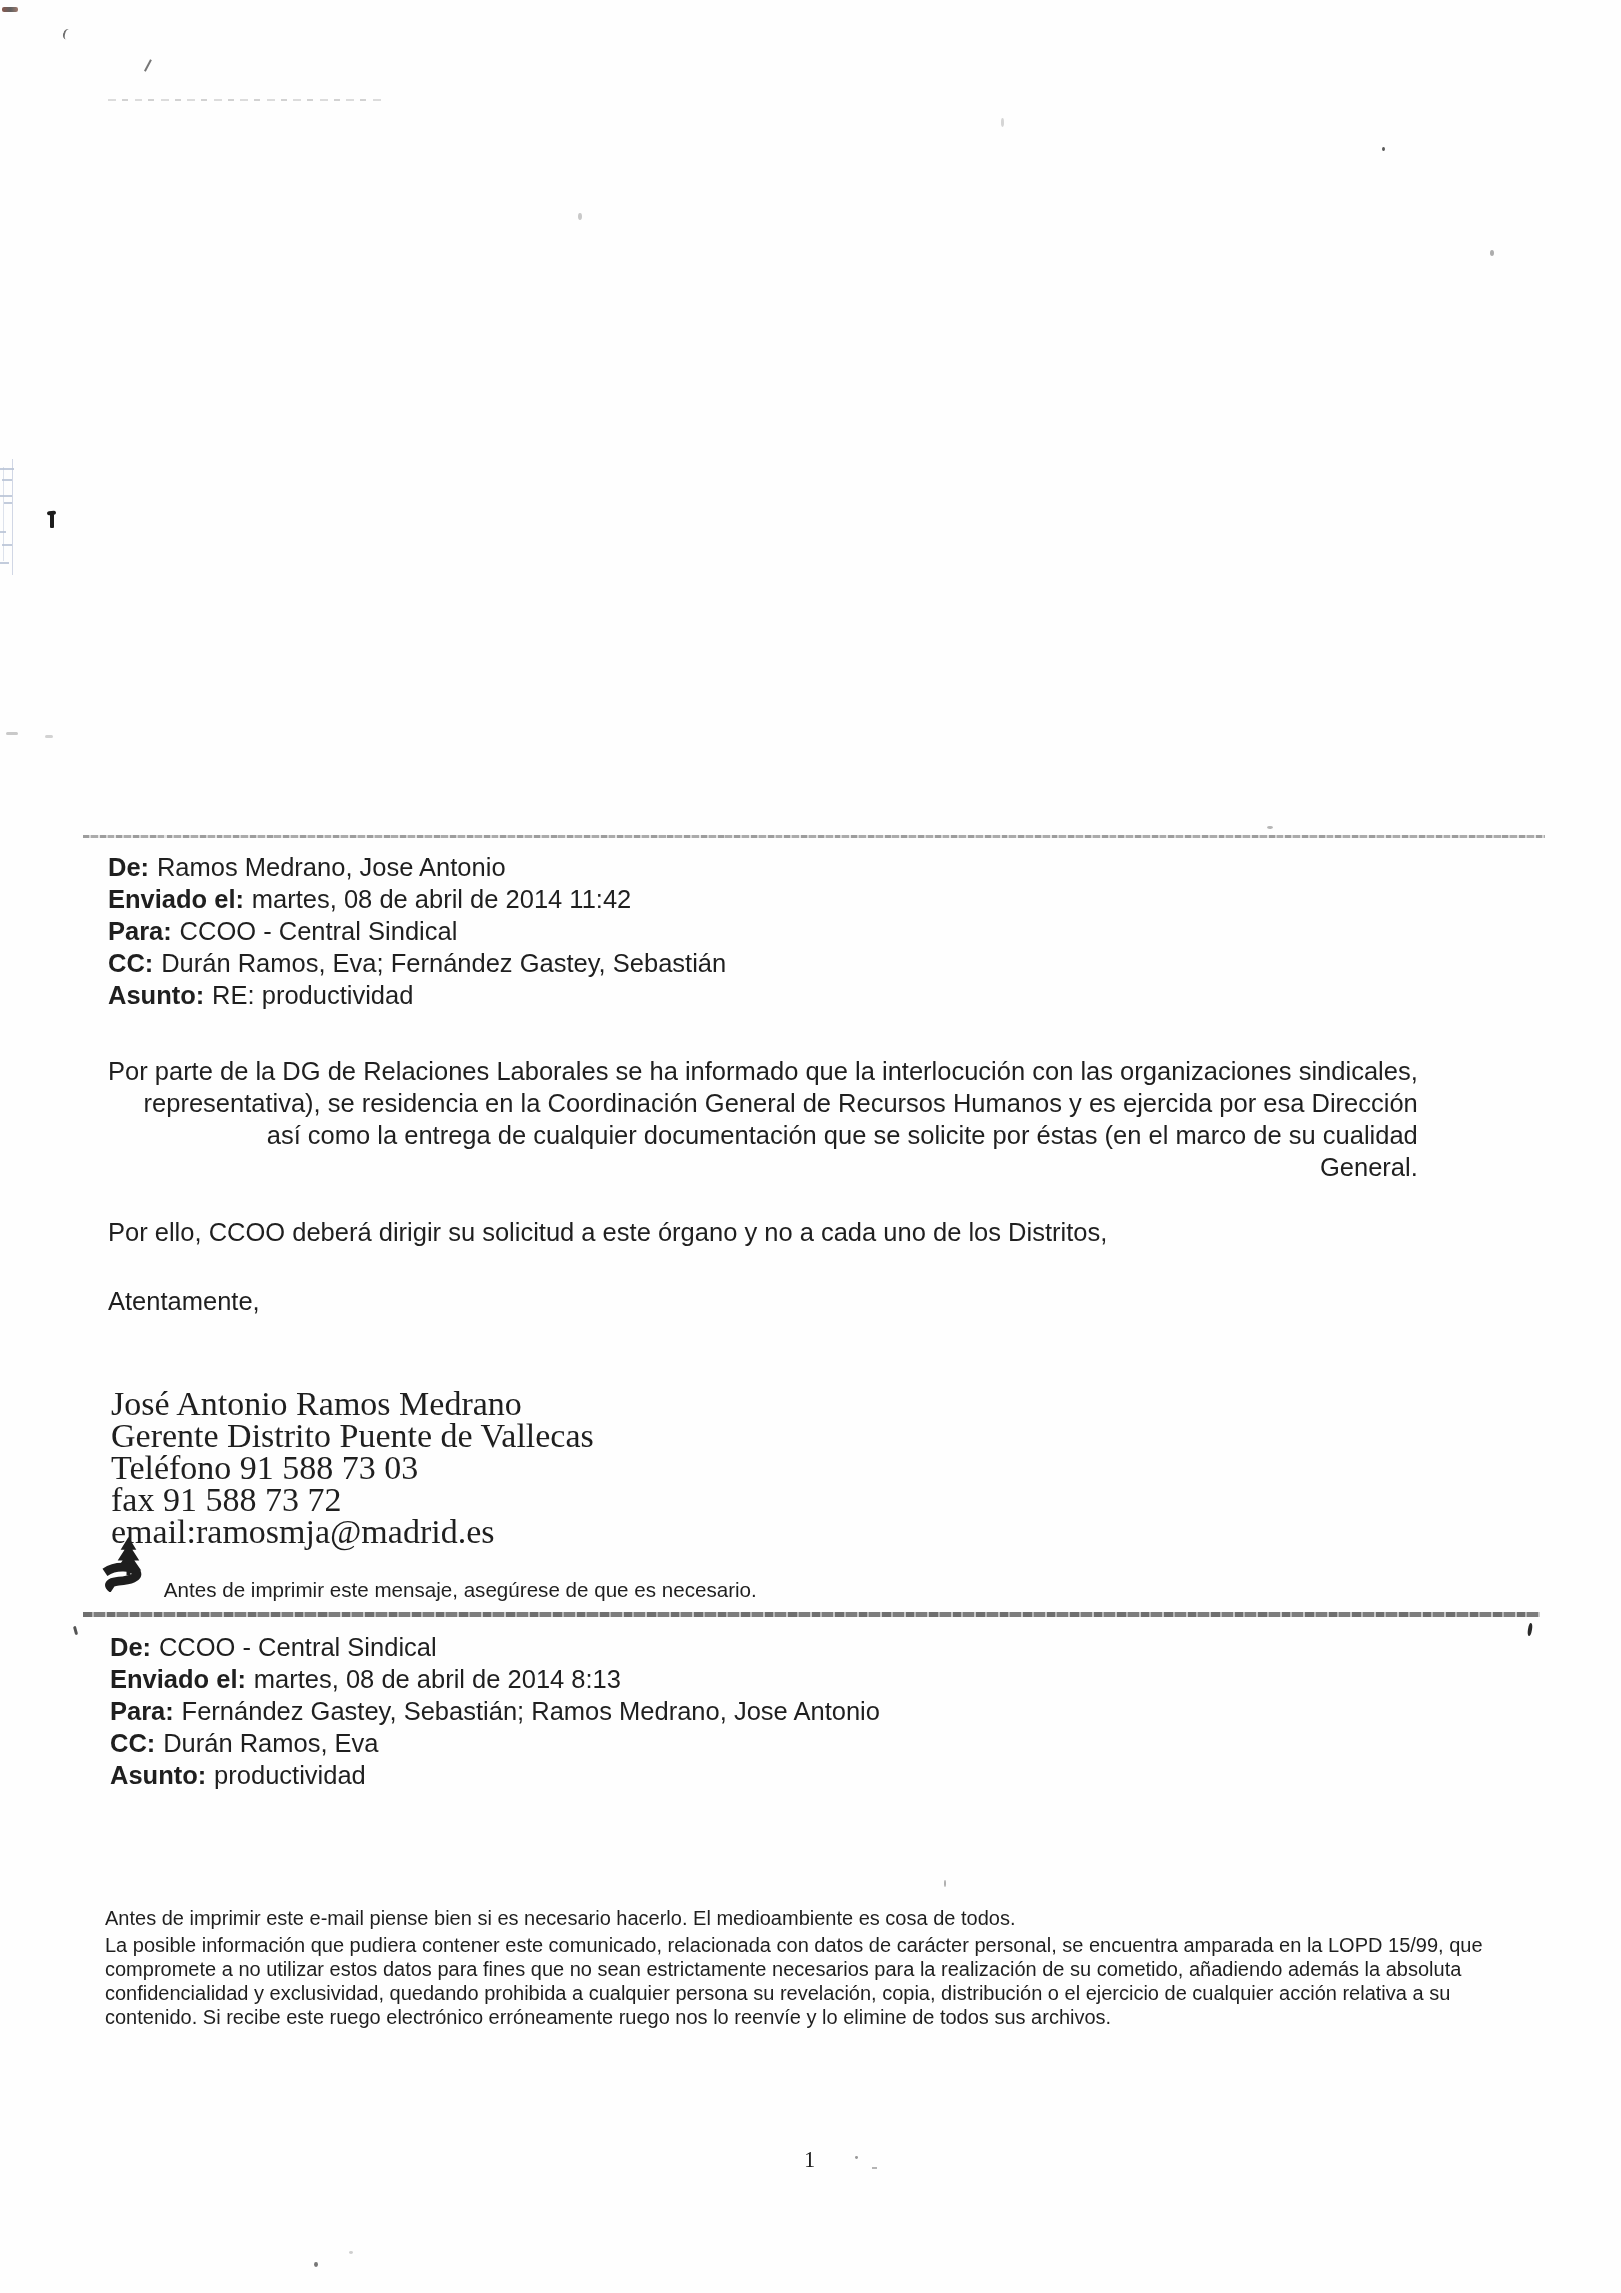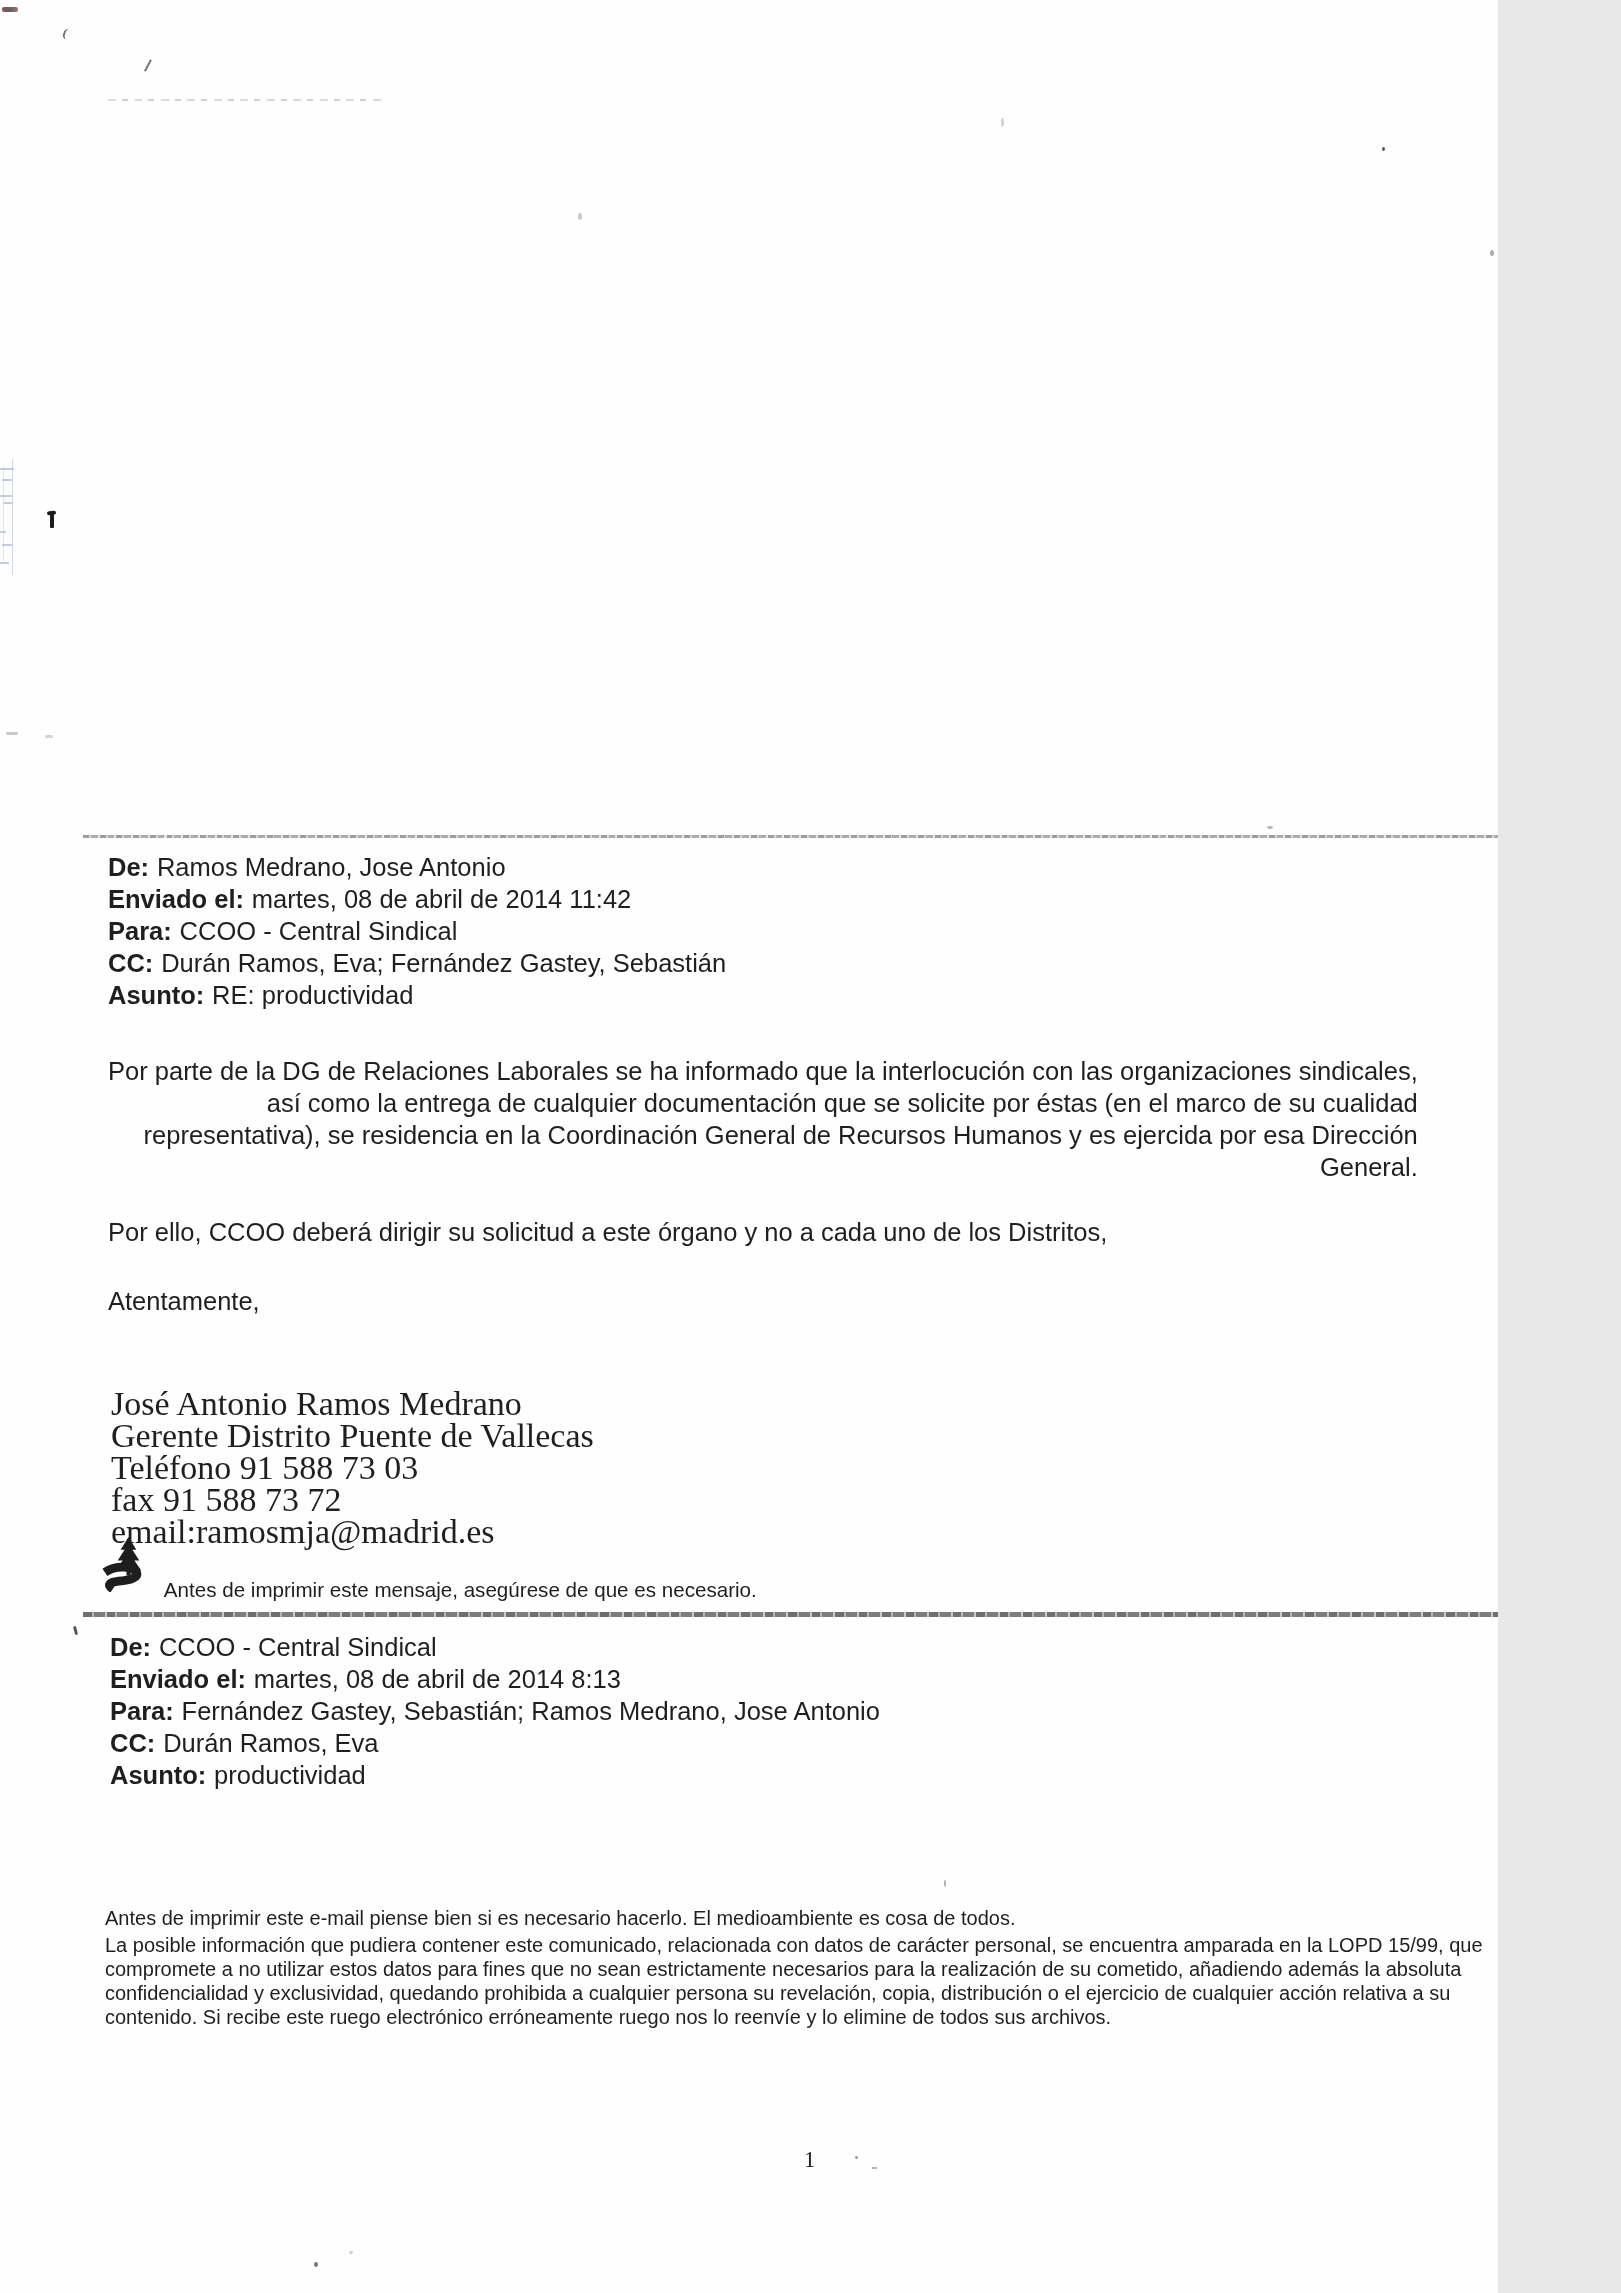--- a/index.html
+++ b/index.html
@@ -1,18 +1,18 @@
 <!DOCTYPE html>
 <html><head>
 <meta charset="utf-8">
 <style>
   html,body{margin:0;padding:0;background:#e8e8e8;}
   .page{
     position:relative;
-    width:1498px;height:2294px;
+    width:1621px;height:2294px;
     background:#fefefe;
     overflow:hidden;
     font-family:"Liberation Sans",sans-serif;
     color:#1f1f1f;
   }
   
   .sep{position:absolute;left:83px;}
   .sep-top{
     top:835px;width:1462px;height:2.9px;opacity:.85;
     background:repeating-linear-gradient(90deg,#8c8c8c 0 5.9px,#cfcfcf 5.9px 7.8px,#9d9d9d 7.8px 14.7px,#e2e2e2 14.7px 16.7px);
@@ -123,22 +123,22 @@
     <div class="h-line">
       <span class="lbl">CC:</span><span>Durán Ramos, Eva; Fernández Gastey, Sebastián</span>
     </div>
     <div class="h-line">
       <span class="lbl">Asunto:</span><span>RE: productividad</span>
     </div>
   </div>
 
   <div class="body-block body1">
     <div class="h-line">Por parte de la DG de Relaciones Laborales se ha informado que la interlocución con las organizaciones sindicales,</div>
+    <div class="h-line">representativa), se residencia en la Coordinación General de Recursos Humanos y es ejercida por esa Dirección</div>
     <div class="h-line">así como la entrega de cualquier documentación que se solicite por éstas (en el marco de su cualidad</div>
-    <div class="h-line">representativa), se residencia en la Coordinación General de Recursos Humanos y es ejercida por esa Dirección</div>
     <div class="h-line">General.</div>
   </div>
 
   <div class="oneline closing">Por ello, CCOO deberá dirigir su solicitud a este órgano y no a cada uno de los Distritos,</div>
   <div class="oneline valediction">Atentamente,</div>
 
   <div class="sig">
     <div>José Antonio Ramos Medrano</div>
     <div>Gerente Distrito Puente de Vallecas</div>
     <div>Teléfono 91 588 73 03</div>

